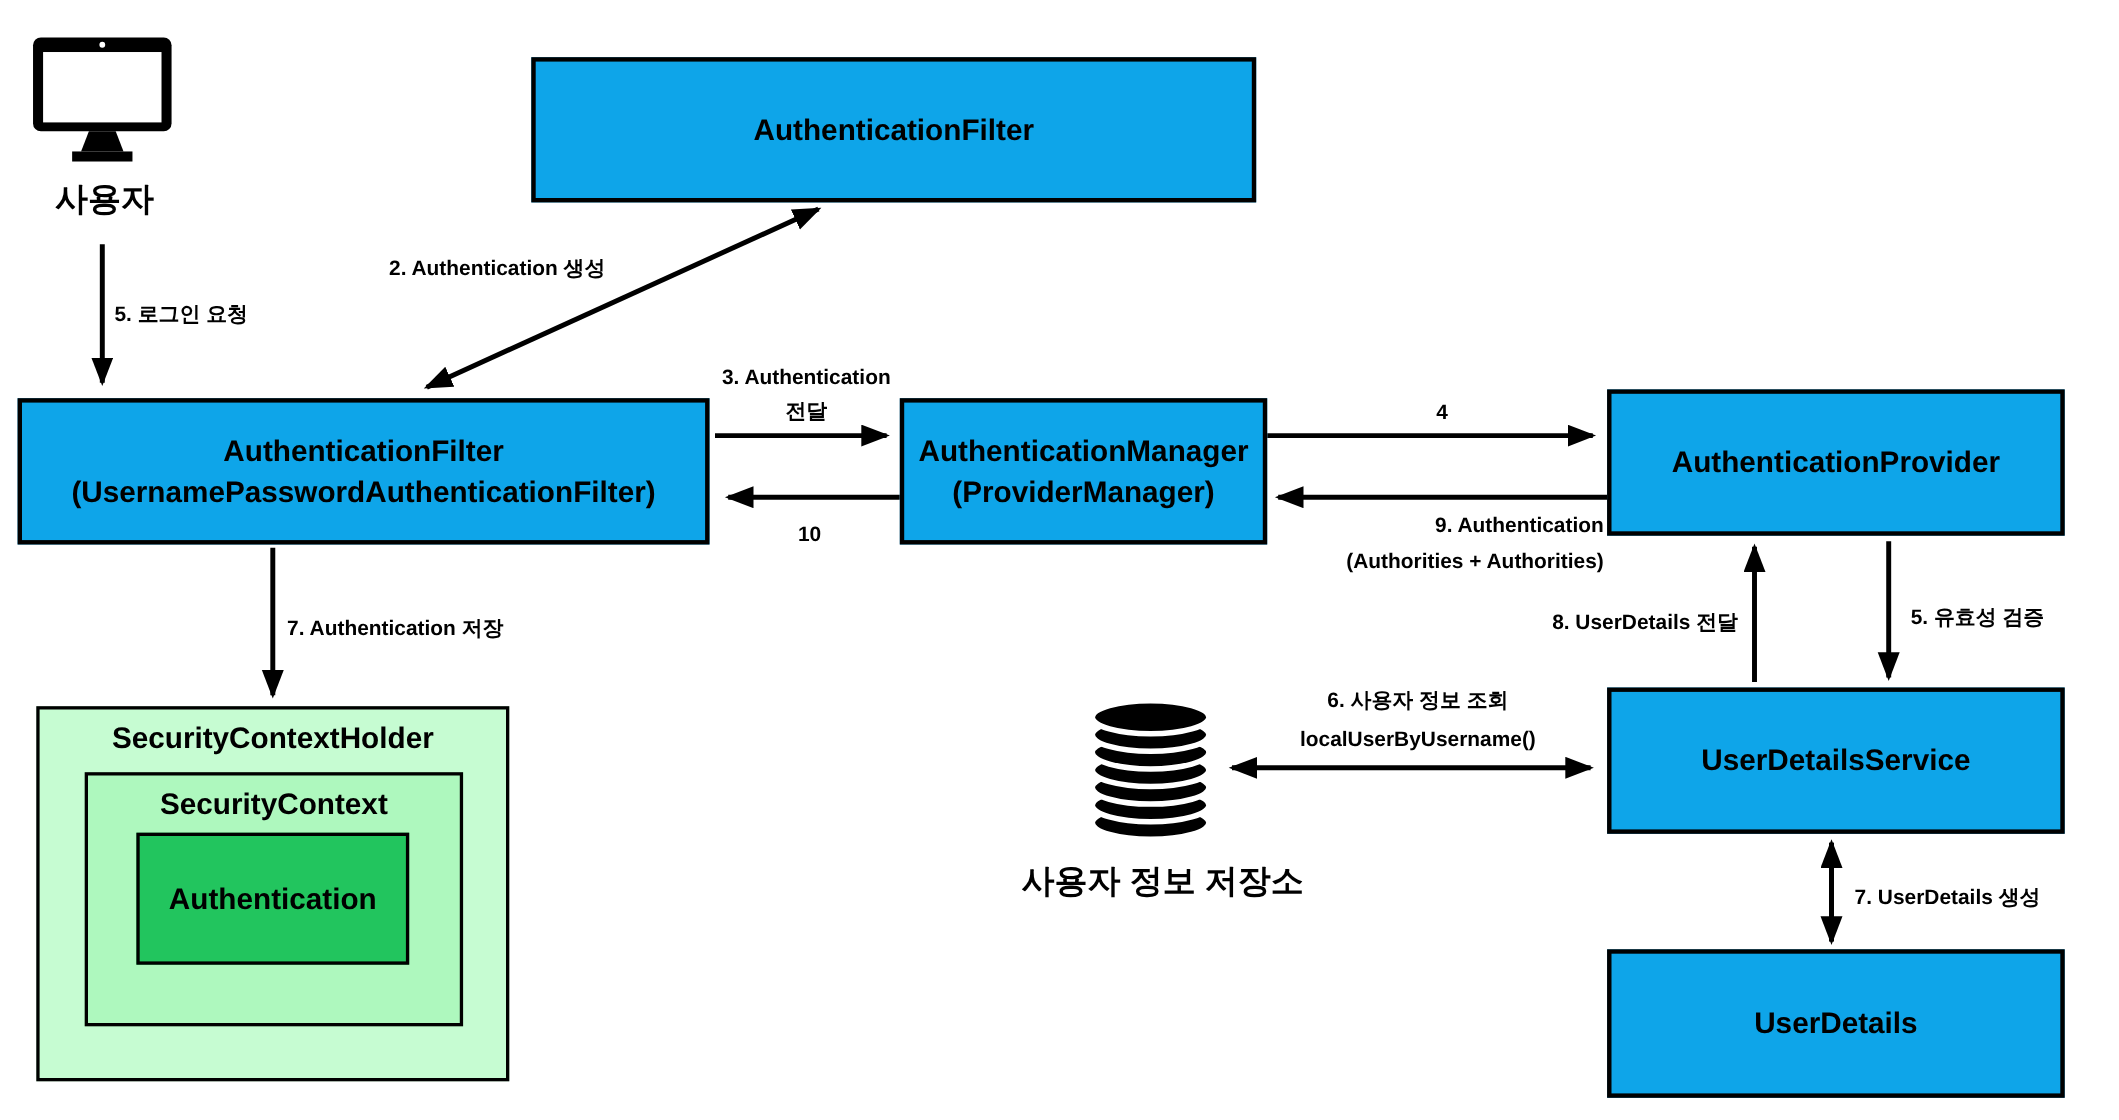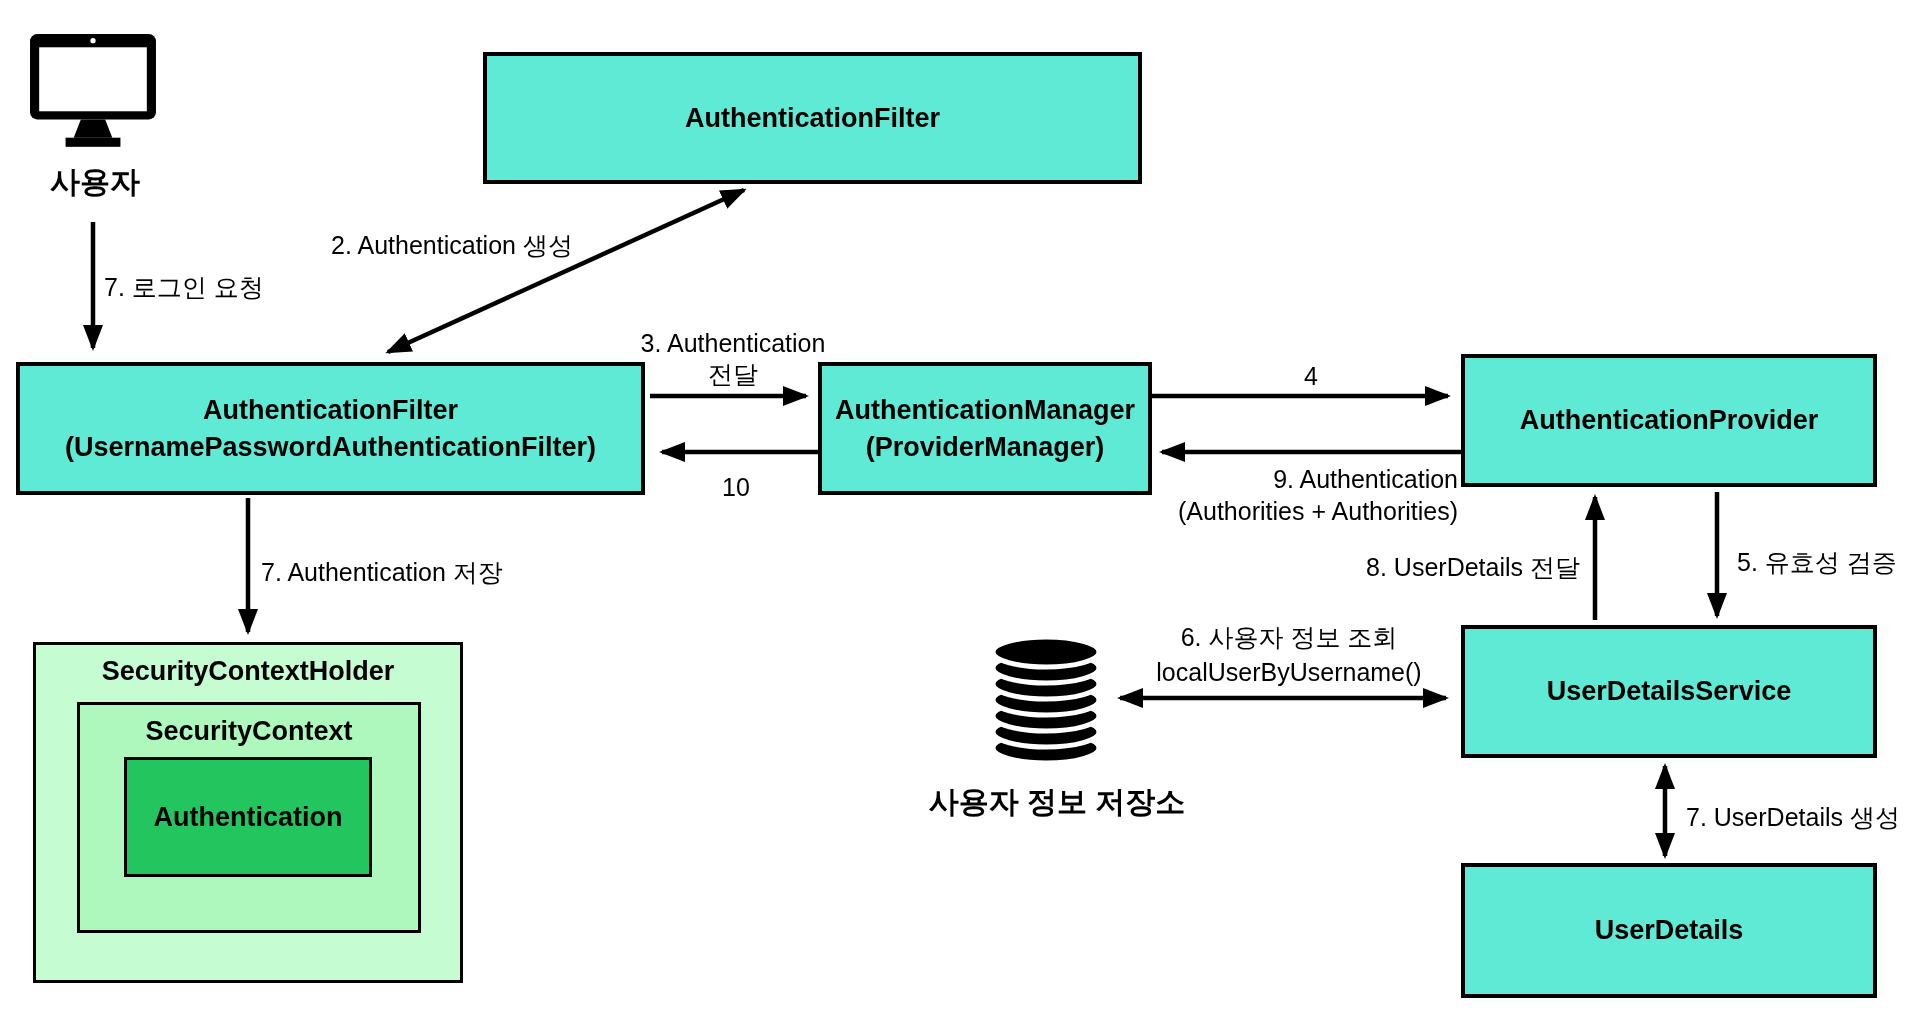--- a/index.html
+++ b/index.html
@@ -8,39 +8,39 @@
     width:1926px;height:1018px;
     background:#ffffff;
     font-family:"Liberation Sans","DejaVu Sans",sans-serif;
     color:#000;
     overflow:hidden;
   }
   .node{
     position:absolute;
     box-sizing:border-box;
     border:4px solid #000;
-    background:#5eead4;
+    background:#0ea5e9;
     display:flex;
     flex-direction:column;
     align-items:center;
     justify-content:center;
     text-align:center;
     font-size:27px;
     font-weight:600;
     line-height:37px;
     white-space:nowrap;
   }
   .node.container{
     justify-content:flex-start;
   }
   .node .title{padding-top:8px;}
   .lbl{
     position:absolute;
-    font-size:25px;
-    font-weight:400;
+    font-size:19px;
+    font-weight:700;
     white-space:nowrap;
     line-height:32px;
   }
   .lbl.center{transform:translateX(-50%);text-align:center;}
   .lbl.right{transform:translateX(-100%);text-align:right;}
   .lbl.big{font-size:30px;font-weight:600;}
   .arrows{position:absolute;left:0;top:0;pointer-events:none;}
   .icon{position:absolute;}
 </style>
 </head>
@@ -123,21 +123,21 @@
   <div class="node container" style="left:33px;top:642px;width:430px;height:341px;background:#c6fcd2;border-width:3px;">
     <div class="title">SecurityContextHolder</div>
   </div>
   <div class="node container" style="left:77px;top:702px;width:344px;height:231px;background:#aef8be;border-width:3px;">
     <div class="title">SecurityContext</div>
   </div>
   <div class="node" style="left:124px;top:757px;width:248px;height:120px;background:#22c55e;border-width:3px;">
     <div>Authentication</div>
   </div>
 
-  <div class="lbl" style="left:104px;top:271px;">7. 로그인 요청</div>
+  <div class="lbl" style="left:104px;top:271px;">5. 로그인 요청</div>
 
   <div class="lbl center" style="left:452px;top:229px;">2. Authentication 생성</div>
 
   <div class="lbl center" style="left:733px;top:328px;line-height:31px;">
     <div>3. Authentication</div>
     <div>전달</div>
   </div>
 
   <div class="lbl center" style="left:1311px;top:360px;">4</div>
 

